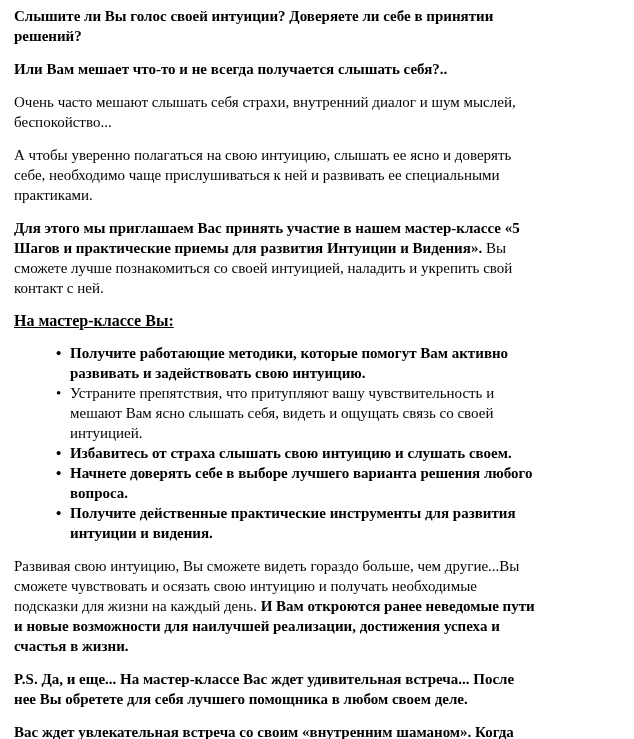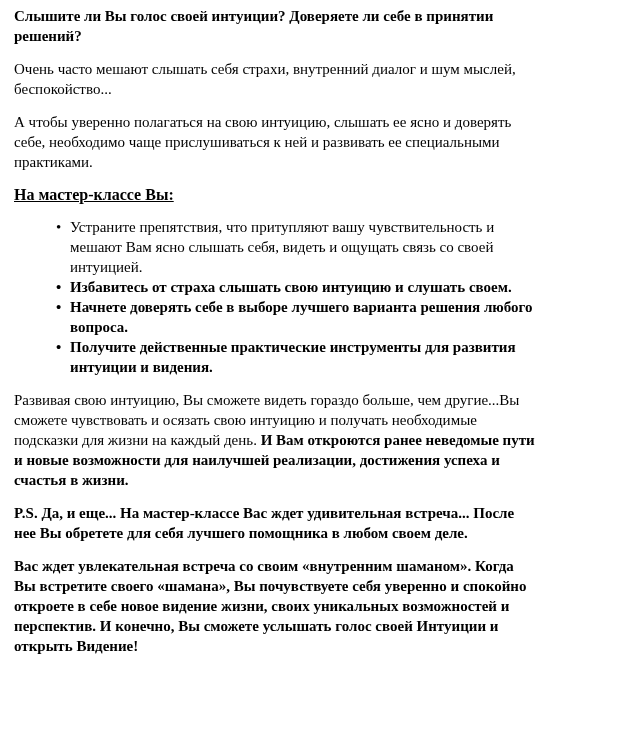--- a/index.html
+++ b/index.html
@@ -61,29 +61,32 @@
   ul.benefits > li.bold { font-weight: bold; }
   ul.benefits > li.regular { font-weight: normal; }
 </style>
 </head>
 <body>
 
 <div class="page">
 
   <p class="lead">Слышите ли Вы голос своей интуиции? Доверяете ли себе в принятии решений?</p>
 
+  <p class="lead">Или Вам мешает что-то и не всегда получается слышать себя?..</p>
 
   <p>Очень часто мешают слышать себя страхи, внутренний диалог и шум мыслей, беспокойство...</p>
 
   <p>А чтобы уверенно полагаться на свою интуицию, слышать ее ясно и доверять себе, необходимо чаще прислушиваться к ней и развивать ее специальными практиками.</p>
 
+  <p><span class="b">Для этого мы приглашаем Вас принять участие в нашем мастер-классе «5 Шагов и практические приемы для развития Интуиции и Видения».</span><span class="n"> Вы сможете лучше познакомиться со своей интуицией, наладить и укрепить свой контакт с ней.</span></p>
 
   <h2 class="section-heading">На мастер-классе Вы:</h2>
 
   <ul class="benefits">
+    <li class="bold">Получите работающие методики, которые помогут Вам активно развивать и задействовать свою интуицию.</li>
     <li class="regular">Устраните препятствия, что притупляют вашу чувствительность и мешают Вам ясно слышать себя, видеть и ощущать связь со своей интуицией.</li>
     <li class="bold">Избавитесь от страха слышать свою интуицию и слушать своем.</li>
     <li class="bold">Начнете доверять себе  в выборе лучшего варианта решения любого вопроса.</li>
     <li class="bold">Получите действенные практические инструменты для развития интуиции и видения.</li>
   </ul>
 
   <p><span class="n">Развивая свою интуицию,  Вы сможете видеть гораздо больше, чем другие...Вы сможете чувствовать и осязать свою интуицию и получать необходимые подсказки для жизни на каждый день. </span><span class="b">И Вам откроются ранее неведомые пути и новые возможности для наилучшей реализации, достижения успеха и счастья в жизни.</span></p>
 
   <p class="lead">P.S. Да, и еще... На мастер-классе Вас ждет удивительная встреча... После нее Вы обретете для себя лучшего помощника в любом своем деле.</p>
 

